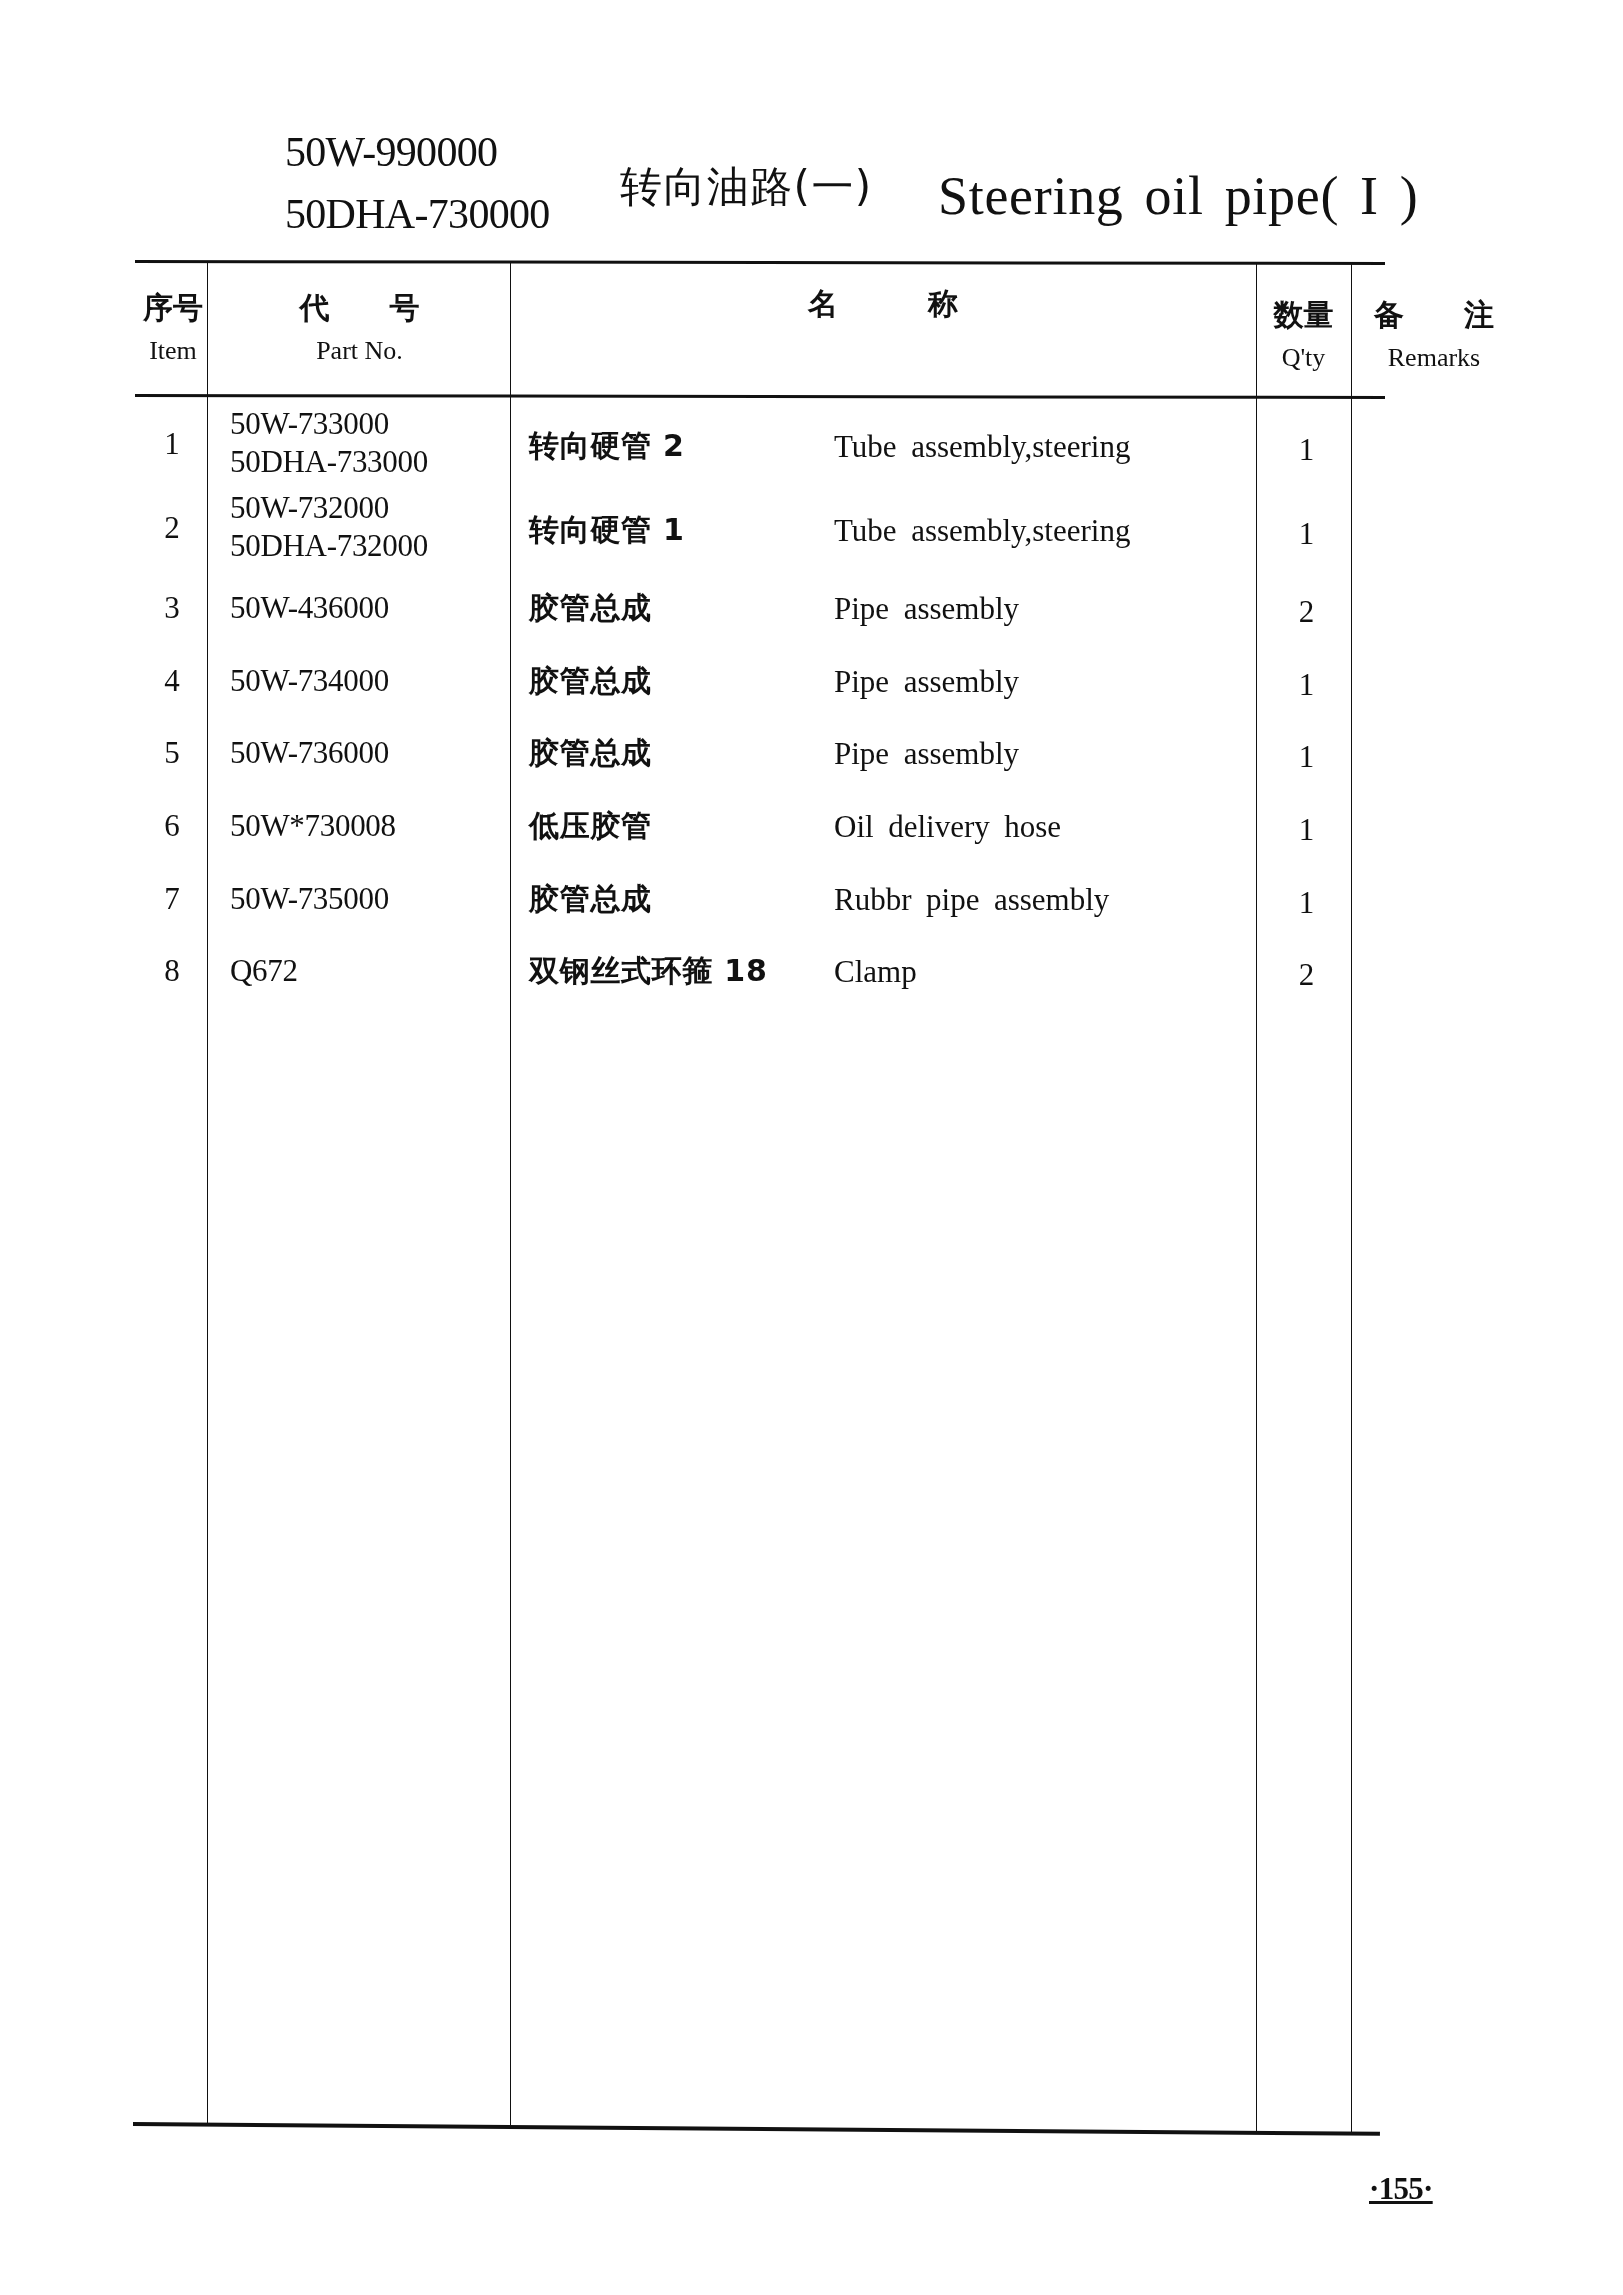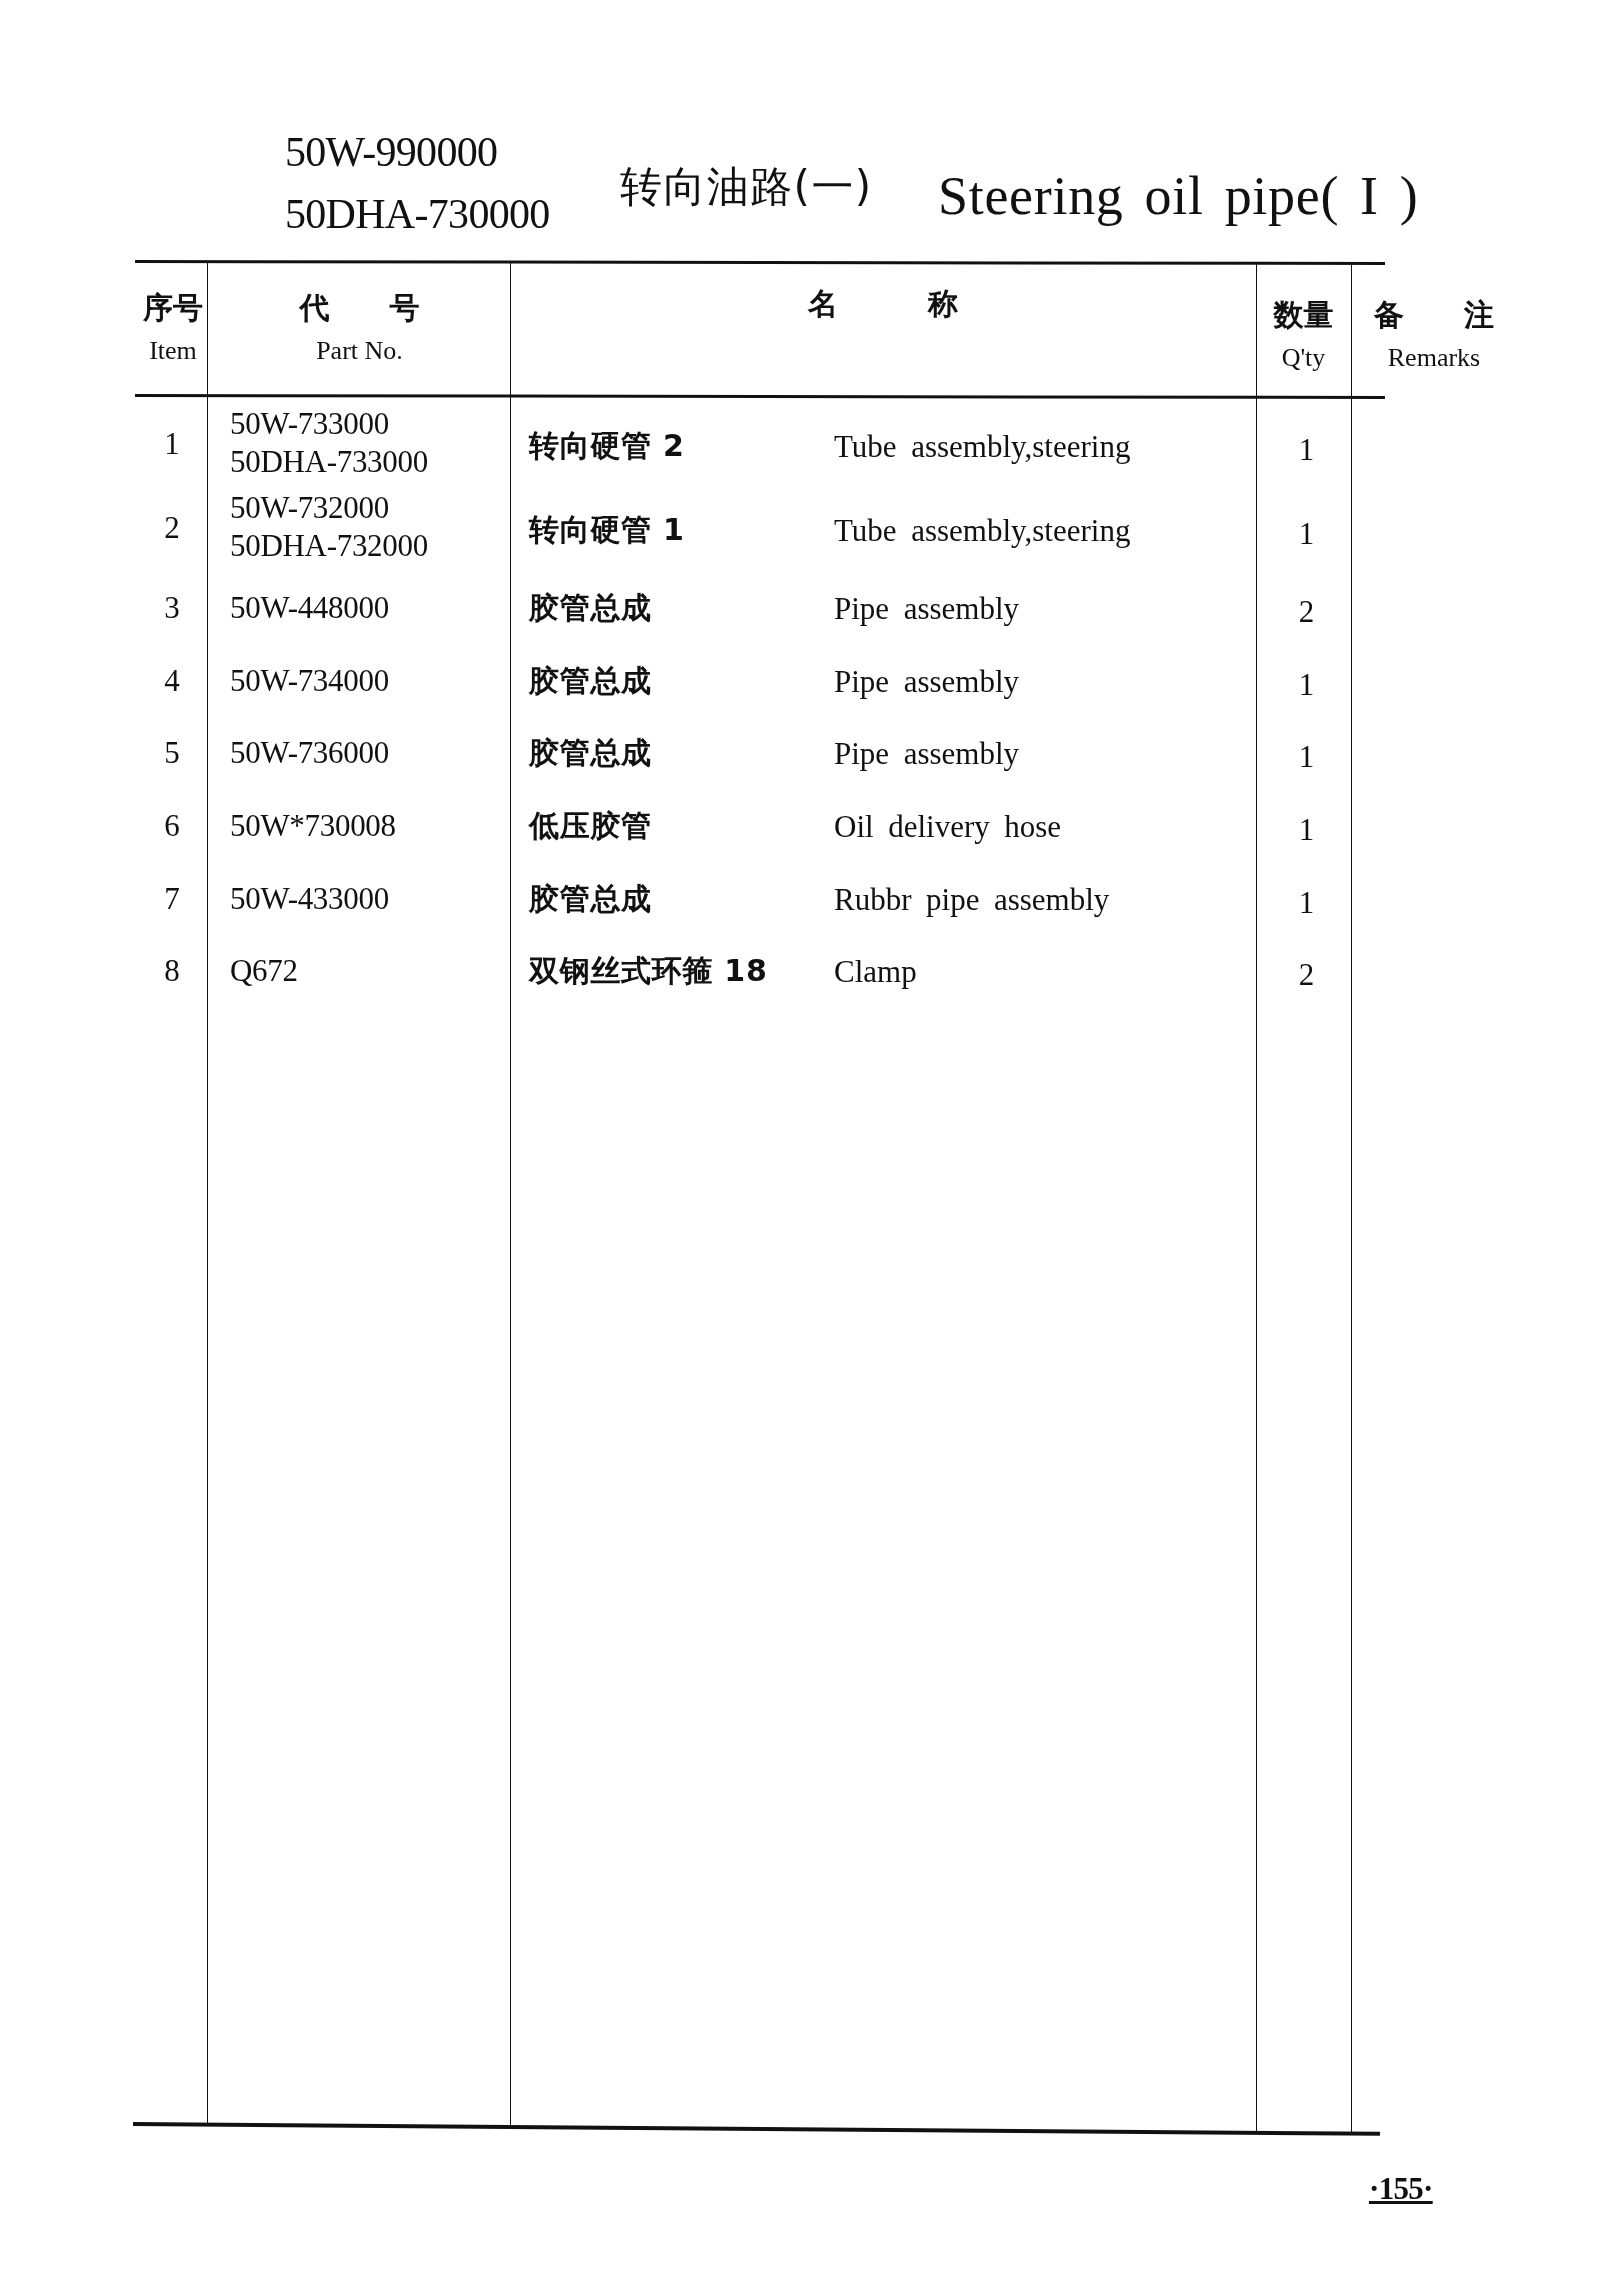--- a/index.html
+++ b/index.html
@@ -210,21 +210,21 @@
     </span>
     <span class="cn" style="top:23px;">转向硬管 1</span>
     <span class="en" style="top:23px;">Tube  assembly,steering</span>
     <span class="qty" style="top:26px;">1</span>
     <span class="rem"></span>
   </div>
 
   <div class="row" style="top:592px;">
     <span class="item">3</span>
     <span class="part">
-      <span>50W-448000</span>
+      <span>50W-436000</span>
     </span>
     <span class="cn" style="top:1.4px;">胶管总成</span>
     <span class="en" style="top:1.4px;">Pipe  assembly</span>
     <span class="qty" style="top:4.1px;">2</span>
     <span class="rem"></span>
   </div>
 
   <div class="row" style="top:665px;">
     <span class="item">4</span>
     <span class="part">
@@ -254,21 +254,21 @@
     </span>
     <span class="cn" style="top:1.4px;">低压胶管</span>
     <span class="en" style="top:1.4px;">Oil  delivery  hose</span>
     <span class="qty" style="top:4.1px;">1</span>
     <span class="rem"></span>
   </div>
 
   <div class="row" style="top:883px;">
     <span class="item">7</span>
     <span class="part">
-      <span>50W-433000</span>
+      <span>50W-735000</span>
     </span>
     <span class="cn" style="top:1.4px;">胶管总成</span>
     <span class="en" style="top:1.4px;">Rubbr  pipe  assembly</span>
     <span class="qty" style="top:4.1px;">1</span>
     <span class="rem"></span>
   </div>
 
   <div class="row" style="top:955px;">
     <span class="item">8</span>
     <span class="part">

